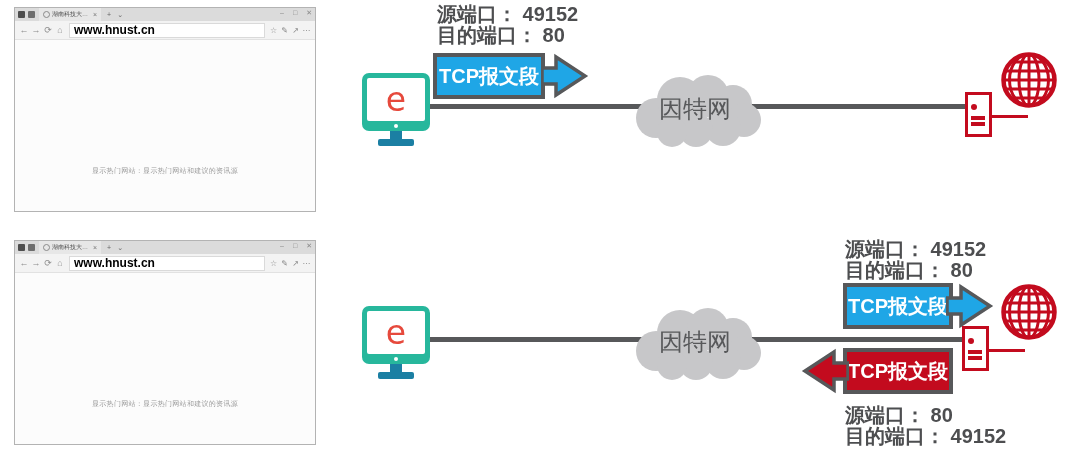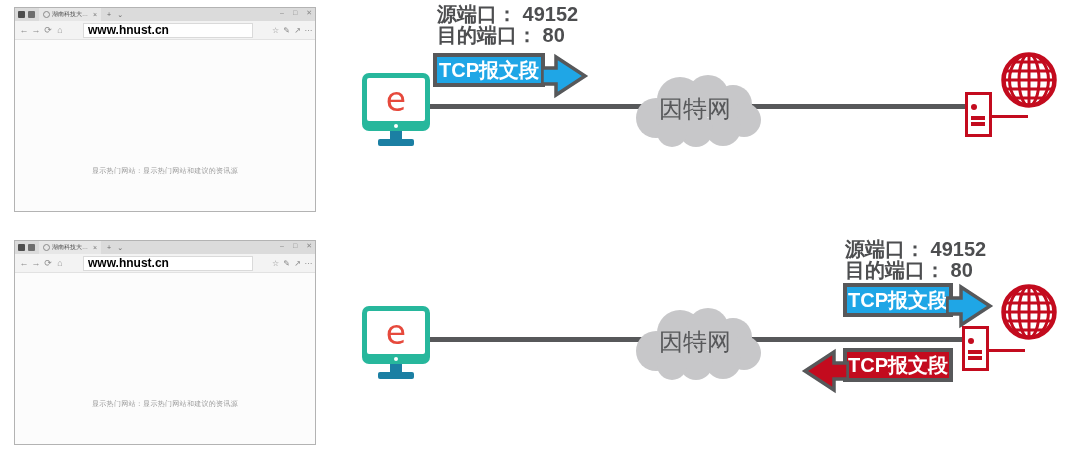--- a/index.html
+++ b/index.html
@@ -21,21 +21,21 @@
   .favicon { width:5px; height:5px; border:1px solid #8A8A8A; border-radius:50%; flex:none; }
   .tab-title { font-size:6px; color:#4A4A4A; white-space:nowrap; max-width:42px; overflow:hidden; }
   .tab-close { font-size:7px; color:#777; margin-left:3px; }
   .tb-btn { font-size:7px; color:#666; margin-left:6px; }
   .wc { position:absolute; right:3px; top:1px; display:flex; gap:9px; font-size:7px; color:#8A8A8A; }
   .wc span { cursor:default; }
   .toolbar { height:18px; background:#F3F3F3; display:flex; align-items:center;
              padding:0 3px; border-bottom:1px solid #E2E2E2; }
   .nav-ico { width:12px; text-align:center; font-size:9px; color:#8C8C8C; flex:none; }
   .url { width:196px; height:13px; border:1px solid #DADADA; background:#fff;
-         font-weight:bold; font-size:12px; color:#000; padding:0 4px; margin:0 17px;
+         font-weight:bold; font-size:12px; color:#000; padding:0 4px; margin:0 3px;
          font-family:"Liberation Sans", sans-serif; box-sizing:content-box; }
   .act-ico { width:11px; text-align:center; font-size:8px; color:#8C8C8C; flex:none; }
   .page { position:relative; height:172px; }
   .hint { position:absolute; top:126px; left:0; right:0; text-align:center;
           font-size:7px; color:#9B9B9B; letter-spacing:0.3px; }
 
   
   .monitor { position:absolute; left:362px; top:73px; width:68px; height:74px; }
   .m-body   { position:absolute; left:0; top:0; width:68px; height:58px;
               background:var(--monitor-teal); border-radius:7px; }
@@ -56,21 +56,21 @@
   .cloud { position:absolute; left:628px; top:70px; width:134px; height:78px; }
   .cloud svg { position:absolute; inset:0; }
   .cloud circle { fill:var(--cloud-gray); }
   .cloud-label { position:absolute; inset:0; display:flex; align-items:center;
                  justify-content:center; font-size:24px; font-weight:normal;
                  color:var(--line-gray); }
 
   .ports { position:absolute; font-size:20px; font-weight:bold; line-height:21px;
            color:var(--text-gray); white-space:nowrap; }
 
-  .tcp-box { position:absolute; height:34px; box-sizing:border-box;
+  .tcp-box { position:absolute; height:46px; box-sizing:border-box;
              background:var(--accent-blue); border:4px solid var(--line-gray);
              display:flex; align-items:center; justify-content:center;
              color:#fff; font-size:20px; font-weight:bold; white-space:nowrap; }
   .tcp-box.red { background:var(--accent-red); }
   .arrow-svg { position:absolute; }
   .arrow-svg polygon { stroke:var(--line-gray); stroke-width:3.5; stroke-linejoin:miter; }
   .arrow-svg .blue { fill:var(--accent-blue); }
   .arrow-svg .red  { fill:var(--accent-red); }
 
   
@@ -258,20 +258,24 @@
     <div class="tcp-box" style="left:843px; top:50px; width:110px;">TCP报文段</div>
     <svg class="arrow-svg" style="left:946px; top:49px;" width="48" height="48" viewBox="0 0 48 48">
       <polygon class="blue" points="1,16 15,16 15,5 44,24 15,43 15,32 1,32"></polygon>
     </svg>
 
     <div class="tcp-box red" style="left:843px; top:115px; width:110px;">TCP报文段</div>
     <svg class="arrow-svg" style="left:801px; top:114px;" width="48" height="48" viewBox="0 0 48 48">
       <polygon class="red" points="47,16 33,16 33,5 4,24 33,43 33,32 47,32"></polygon>
     </svg>
 
+    <div class="ports" style="left:845px; top:172px;">
+      <div>源端口： 80</div>
+      <div>目的端口： 49152</div>
+    </div>
 
     <div class="server-box" style="left:962px; top:93px;">
       <div class="s-dot"></div>
       <div class="s-bar b1"></div>
       <div class="s-bar b2"></div>
     </div>
     <div class="server-link" style="left:987px; top:116px; width:38px;"></div>
     <svg class="globe" style="left:1000px; top:50px;" viewBox="0 0 58 58">
       <defs>
           <clipPath id="gc-b">

